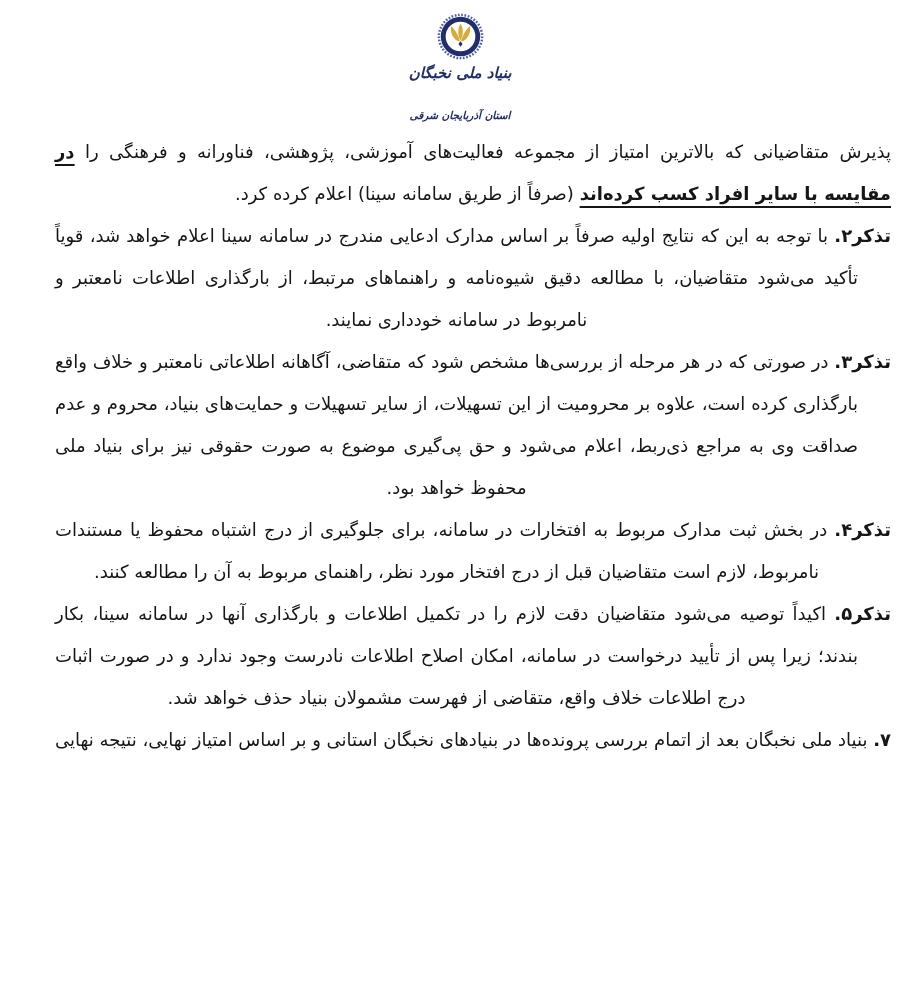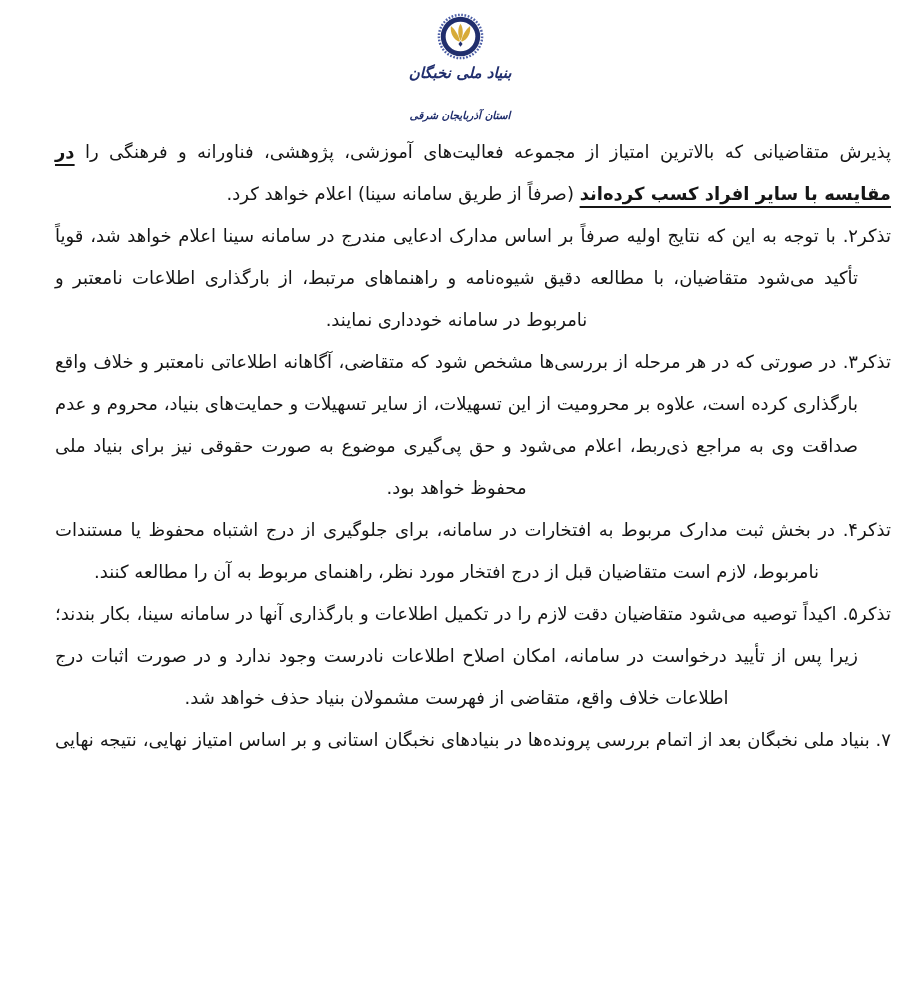--- a/index.html
+++ b/index.html
@@ -52,21 +52,21 @@
   .notice {
     padding-right:33px;
     text-indent:-33px;
     text-align-last:center;
   }
   .item {
     padding-right:40px;
     text-indent:-40px;
     text-align-last:center;
   }
-  .label { font-weight:normal; }
+  .label { font-weight:bold; }
   .signature {
     margin-top:33px;
     text-align:left;
     font-weight:bold;
     font-size:20px;
     line-height:28px;
     color:#111111;
   }
 </style>
 </head>
@@ -83,21 +83,21 @@
       <path d="M23.8 30.5 C17.5 28.5 13.8 21.5 14.8 13.8 C19.6 17.8 22.8 23.6 24.2 29.2 Z" fill="#d7ab38"></path>
       <path d="M26.2 30.5 C32.5 28.5 36.2 21.5 35.2 13.8 C30.4 17.8 27.2 23.6 25.8 29.2 Z" fill="#d7ab38"></path>
       <path d="M25 30 L27.2 33 L25 35.8 L22.8 33 Z" fill="#202e6d"></path>
     </svg>
     <div class="logo-title">بنیاد ملی نخبگان</div>
     <div class="logo-subtitle">استان آذربایجان شرقی</div>
   </header>
 
   <main class="body-text">
 
-    <p class="para intro"><span>پذیرش متقاضیانی که بالاترین امتیاز از مجموعه فعالیت‌های آموزشی، پژوهشی، فناورانه و فرهنگی را </span><span class="em">در مقایسه با سایر افراد کسب کرده‌اند</span><span> (صرفاً از طریق سامانه سینا) اعلام خواهد کرد.</span></p>
+    <p class="para intro"><span>پذیرش متقاضیانی که بالاترین امتیاز از مجموعه فعالیت‌های آموزشی، پژوهشی، فناورانه و فرهنگی را </span><span class="em">در مقایسه با سایر افراد کسب کرده‌اند</span><span> (صرفاً از طریق سامانه سینا) اعلام کرده کرد.</span></p>
 
     <p class="para notice">
       <span class="label">تذکر۲.</span>
       <span>با توجه به این که نتایج اولیه صرفاً بر اساس مدارک ادعایی مندرج در سامانه سینا اعلام خواهد شد، قویاً تأکید می‌شود متقاضیان، با مطالعه دقیق شیوه‌نامه و راهنماهای مرتبط، از بارگذاری اطلاعات نامعتبر و نامربوط در سامانه خودداری نمایند.</span>
     </p>
 
     <p class="para notice">
       <span class="label">تذکر۳.</span>
       <span>در صورتی که در هر مرحله از بررسی‌ها مشخص شود که متقاضی، آگاهانه اطلاعاتی نامعتبر و خلاف واقع بارگذاری کرده است، علاوه بر محرومیت از این تسهیلات، از سایر تسهیلات و حمایت‌های بنیاد، محروم و عدم صداقت وی به مراجع ذی‌ربط، اعلام می‌شود و حق پی‌گیری موضوع به صورت حقوقی نیز برای بنیاد ملی محفوظ خواهد بود.</span>
     </p>

